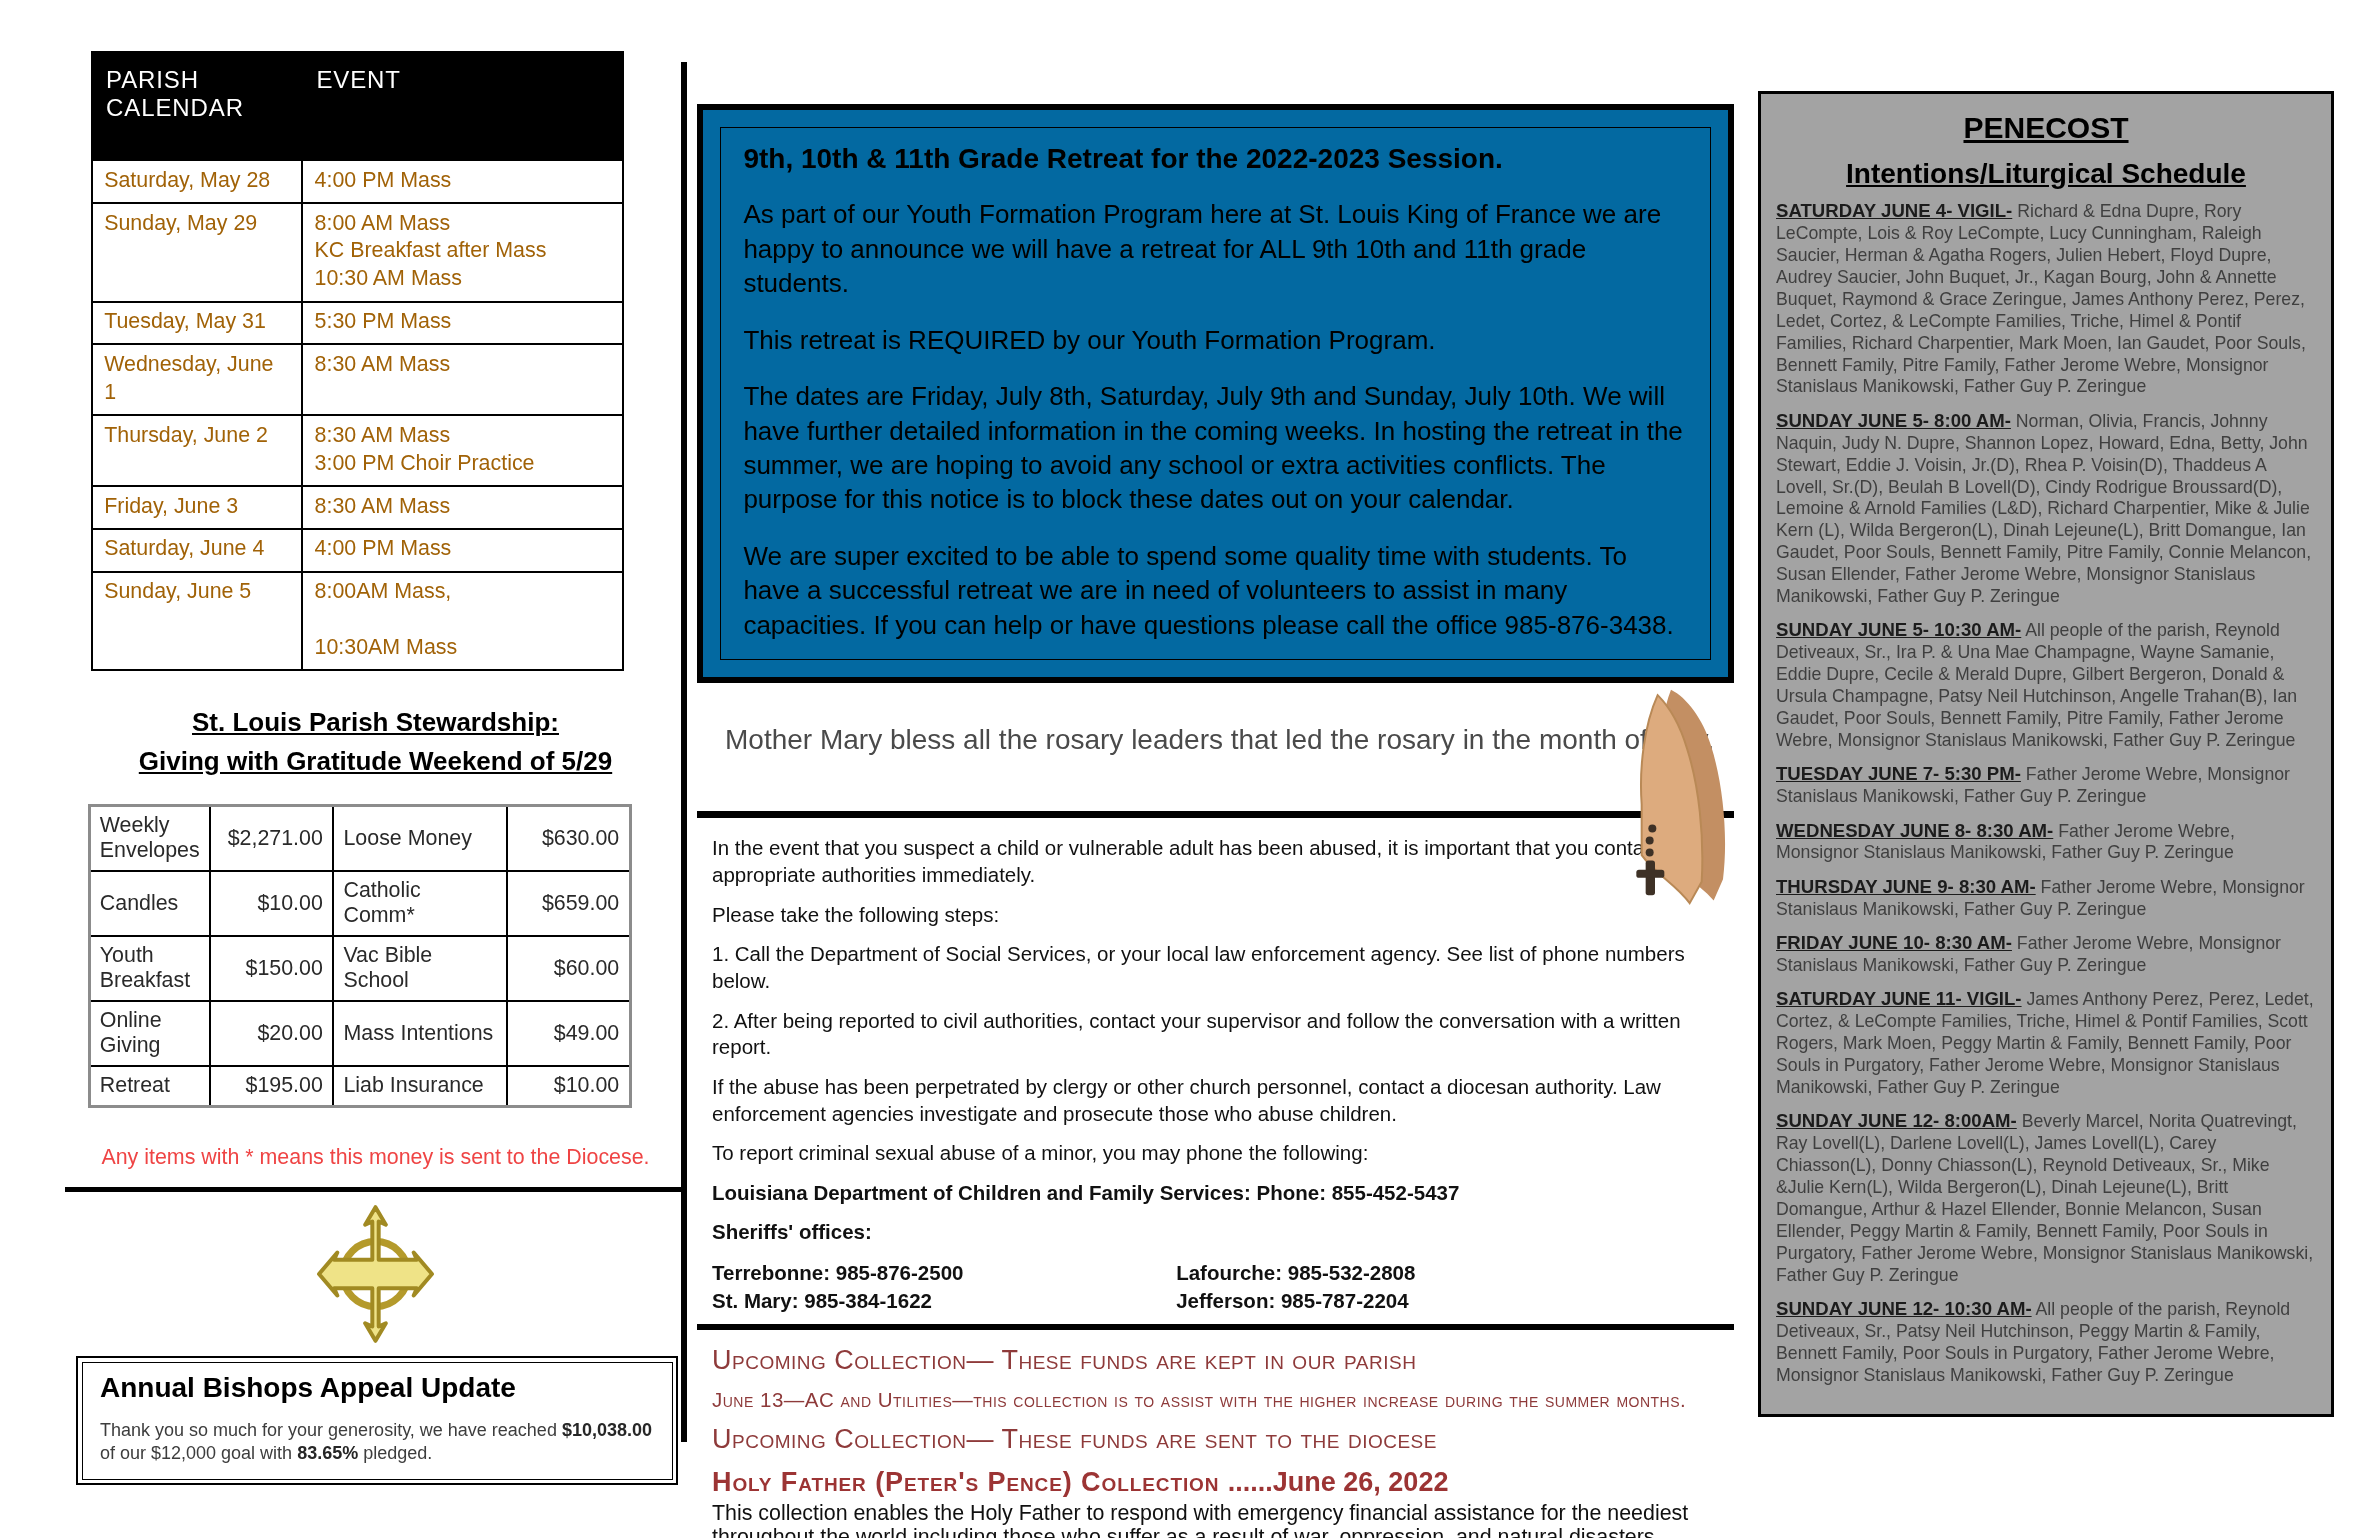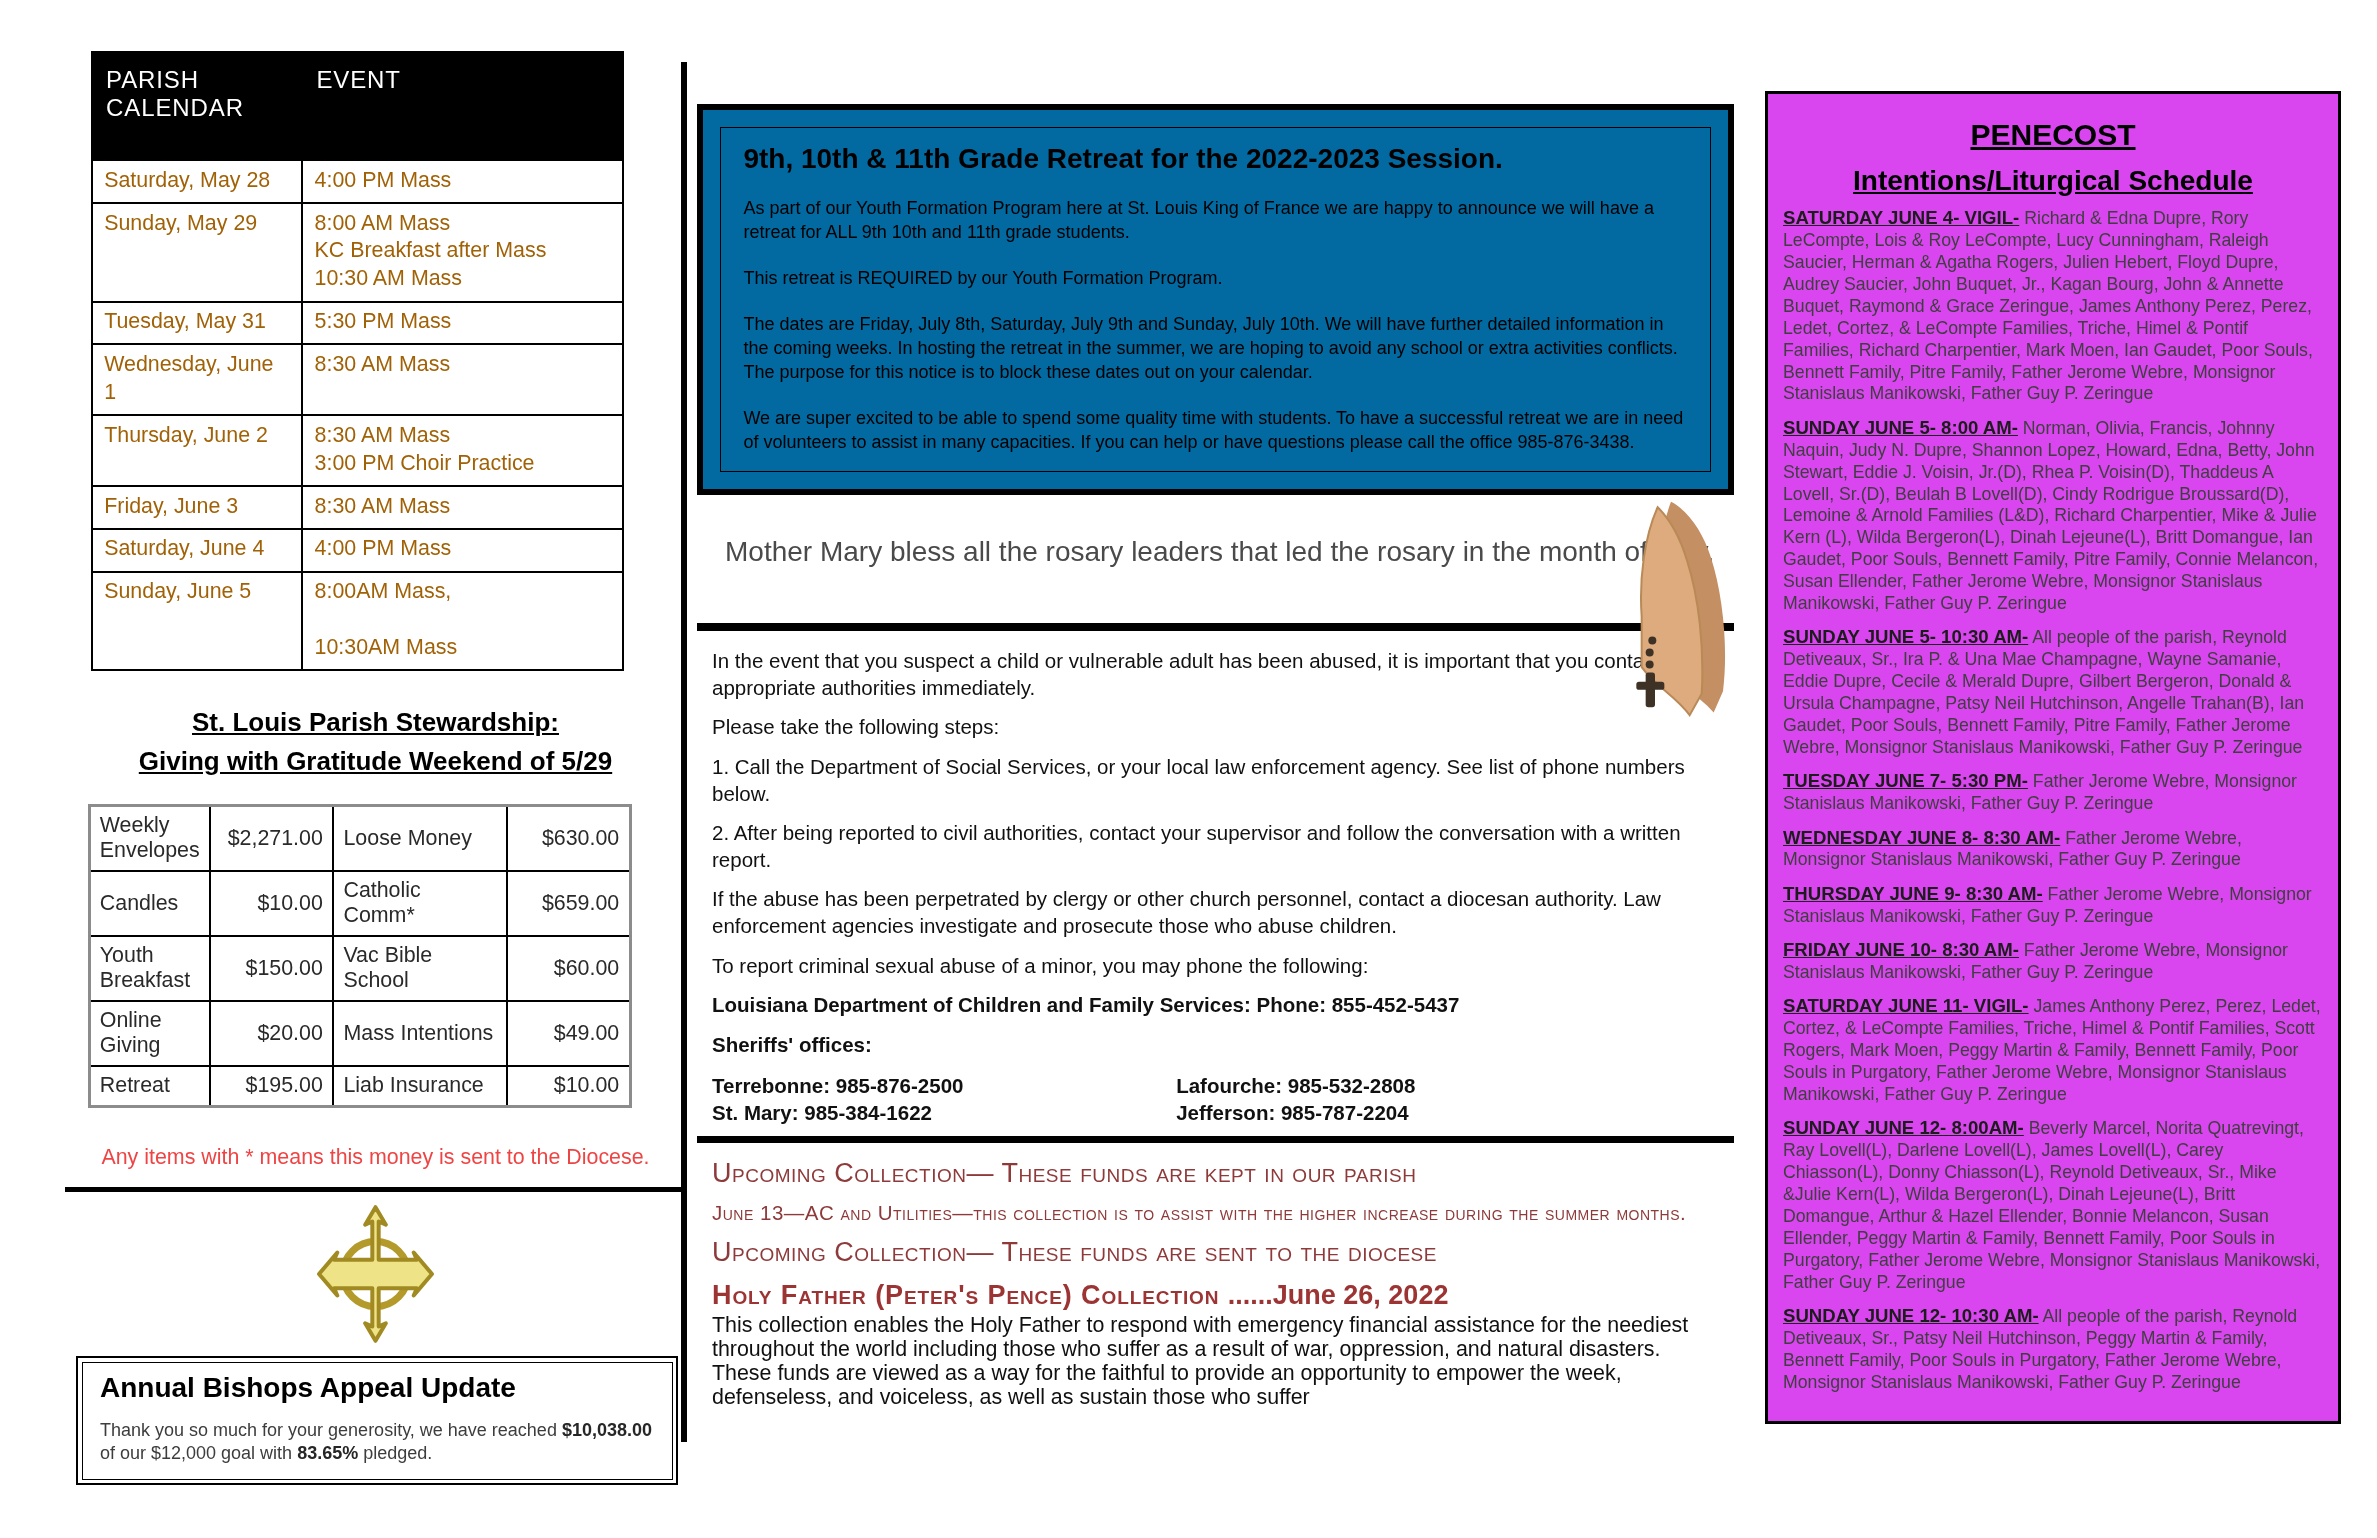--- a/index.html
+++ b/index.html
@@ -4,21 +4,21 @@
 <style>
   html,body { margin:0; padding:0; background:#777; }
   .page {
     position:relative; width:2377px; height:1538px; background:#ffffff;
     font-family:"Liberation Sans", sans-serif; color:#000; overflow:hidden;
   }
   .col { position:absolute; }
   .col-left  { left:67px;  top:51px;  width:617px; }
   .col-mid   { left:697px; top:104px; width:1037px; }
   .col-right { left:1758px; top:91px; width:576px; border:3.7px solid #000;
-               padding:20px 15px 17px; box-sizing:border-box; min-height:1231px; background:#d946ef;margin-left:7px; }
+               padding:13px 15px 17px; box-sizing:border-box; min-height:1231px; background:#a3a3a3; }
   .vdivider { position:absolute; left:681px; top:62px; width:5.6px; height:1380px; background:#000; }
 
   
   table.calendar { border-collapse:collapse; width:533px; margin-left:24px; }
   table.calendar th, table.calendar td { border:2.8px solid #000; text-align:left; vertical-align:top; }
   table.calendar thead th {
     background:#000000; color:#fff; font-weight:400; font-size:24px; letter-spacing:0.9px;
     padding:13px 13px 37px; border:2.8px solid #000;
   }
   table.calendar td { font-size:21.4px; line-height:1.3; padding:5.6px 11.2px 7.5px; white-space:pre-line; color:#a16207; }
@@ -38,21 +38,21 @@
   .appeal { margin:9.3px 5.6px 0 9.3px; border:2.8px solid #000; padding:3.7px; }
   .appeal-inner { border:1.9px solid #000; padding:9.3px 17px 13px; }
   .appeal-title { font-size:28px; font-weight:bold; }
   .appeal-body { margin-top:15px; font-size:18px; line-height:1.3; color:#3d3d3d; }
   .appeal-body b { color:#262626; }
 
   
   .retreat-box { border:6.5px solid #000; padding:17px; background:#0369a1; }
   .retreat-inner { border:1.9px solid #000; padding:11.2px 22.4px 17px; }
   .retreat-title { font-weight:bold; font-size:28px; margin:3.7px 0 0; }
-  .retreat-inner p { font-size:18px; line-height:1.32; margin:22.4px 0 0; }
+  .retreat-inner p { font-size:26px; line-height:1.32; margin:22.4px 0 0; }
 
   .rosary-row { position:relative; margin-top:41px; height:50px; }
   .rosary-text { margin-left:28px; font-size:28px; color:#4a4a4a; }
   .hands-img { position:absolute; right:-9.3px; top:-45px; width:160px; height:227px; z-index:2; }
 
   .hr-mid { width:1037px; height:7.5px; background:#000; }
   .hr-1 { margin-top:37px; } .hr-2 { margin-top:9.3px; height:6.5px; }
 
   .abuse { margin:17px 0 0 15px; width:1009px; font-size:20.5px; line-height:1.3; color:#111; }
   .abuse p { margin:0 0 13px; }

